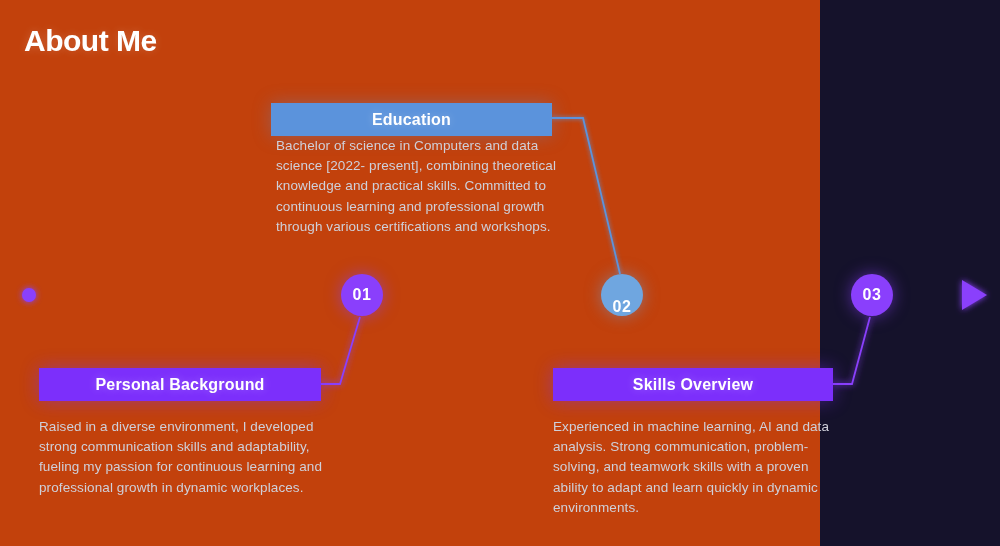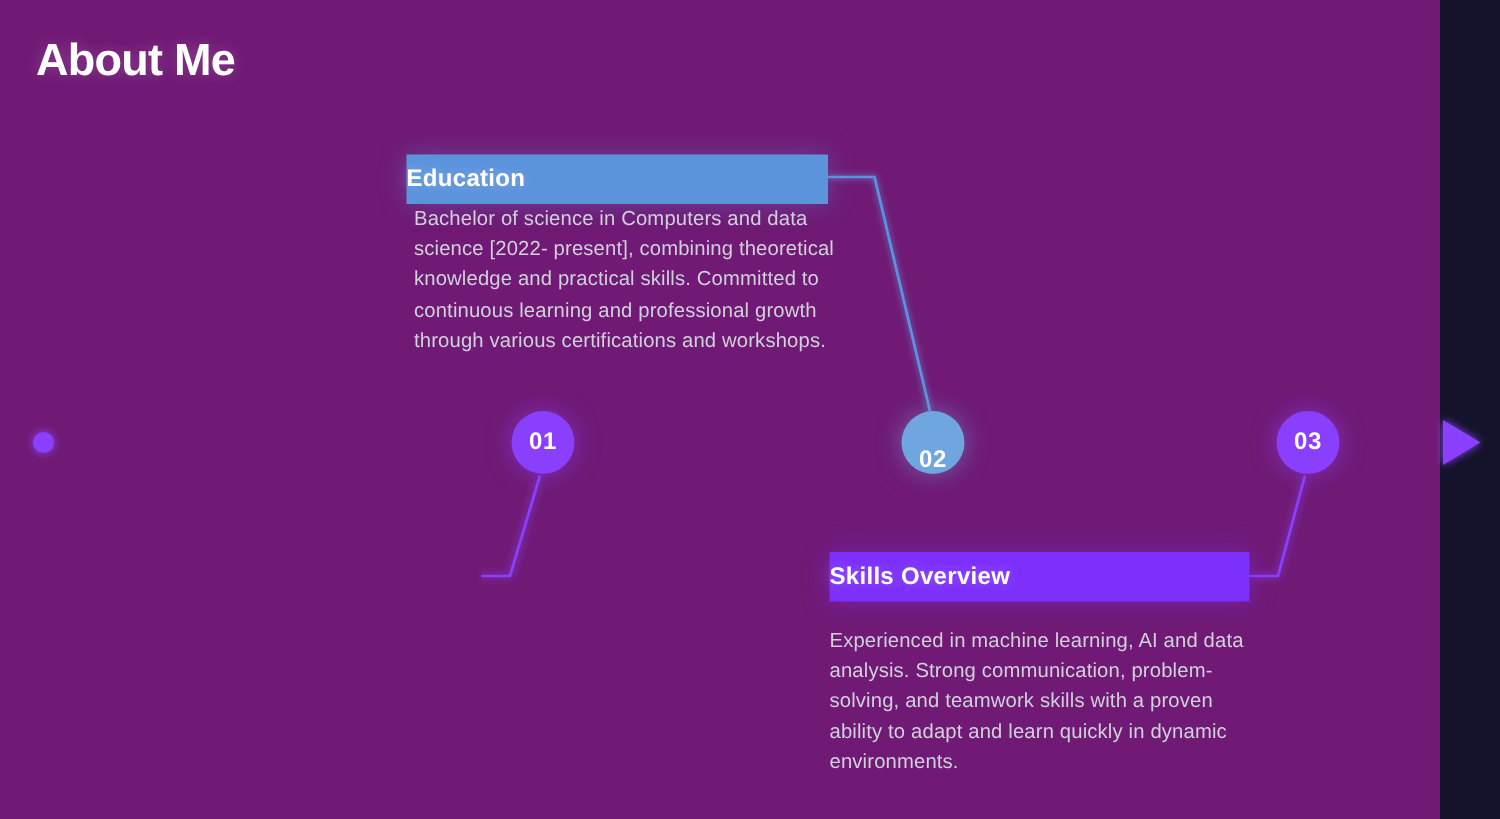--- a/index.html
+++ b/index.html
@@ -5,22 +5,22 @@
 <style>
   * { margin:0; padding:0; box-sizing:border-box; }
   html, body {
     width:1000px; height:546px;
     background:#15122b;
     font-family:"Liberation Sans", sans-serif;
     overflow:hidden;
   }
   #root {
     position:relative;
-    width:960px; height:546px;
-    background:#701a75;
+    width:820px; height:546px;
+    background:#c2410c;
   }
 
   
   .page-title {
     position:absolute;
     left:24px; top:24px;
     font-size:30px;
     font-weight:bold;
     color:#ffffff;
     letter-spacing:-0.5px;
@@ -58,21 +58,21 @@
     box-shadow:0 0 16px rgba(111,166,224,0.5);
     align-items:flex-end;
   }
 
   
   .card { position:absolute; }
   .card-header {
     height:33px;
     display:flex;
     align-items:center;
-    justify-content:flex-start;
+    justify-content:center;
     font-size:16px;
     font-weight:bold;
     color:#ffffff;
     letter-spacing:0.2px;
     text-shadow:0 0 8px rgba(255,255,255,0.25);
   }
   .header-purple {
     background:#7c2ffb;
     box-shadow:0 0 18px rgba(124,47,251,0.45);
   }
@@ -137,20 +137,26 @@
     <span>03</span>
   </div>
 
   <div class="card" style="left:271px; top:103px; width:281px;">
     <div class="card-header header-blue">
       <span>Education</span>
     </div>
     <div class="card-body card-body-education">Bachelor of science in Computers and data science [2022- present], combining theoretical knowledge and practical skills. Committed to continuous learning and professional growth through various certifications and workshops.</div>
   </div>
 
+  <div class="card" style="left:39px; top:368px; width:282px;">
+    <div class="card-header header-purple">
+      <span>Personal Background</span>
+    </div>
+    <div class="card-body card-body-below">Raised in a diverse environment, I developed strong communication skills and adaptability, fueling my passion for continuous learning and professional growth in dynamic workplaces.</div>
+  </div>
 
   <div class="card" style="left:553px; top:368px; width:280px;">
     <div class="card-header header-purple">
       <span>Skills Overview</span>
     </div>
     <div class="card-body card-body-below">Experienced in machine learning, AI and data analysis. Strong communication, problem-solving, and teamwork skills with a proven ability to adapt and learn quickly in dynamic environments.</div>
   </div>
 
 </div>
 

